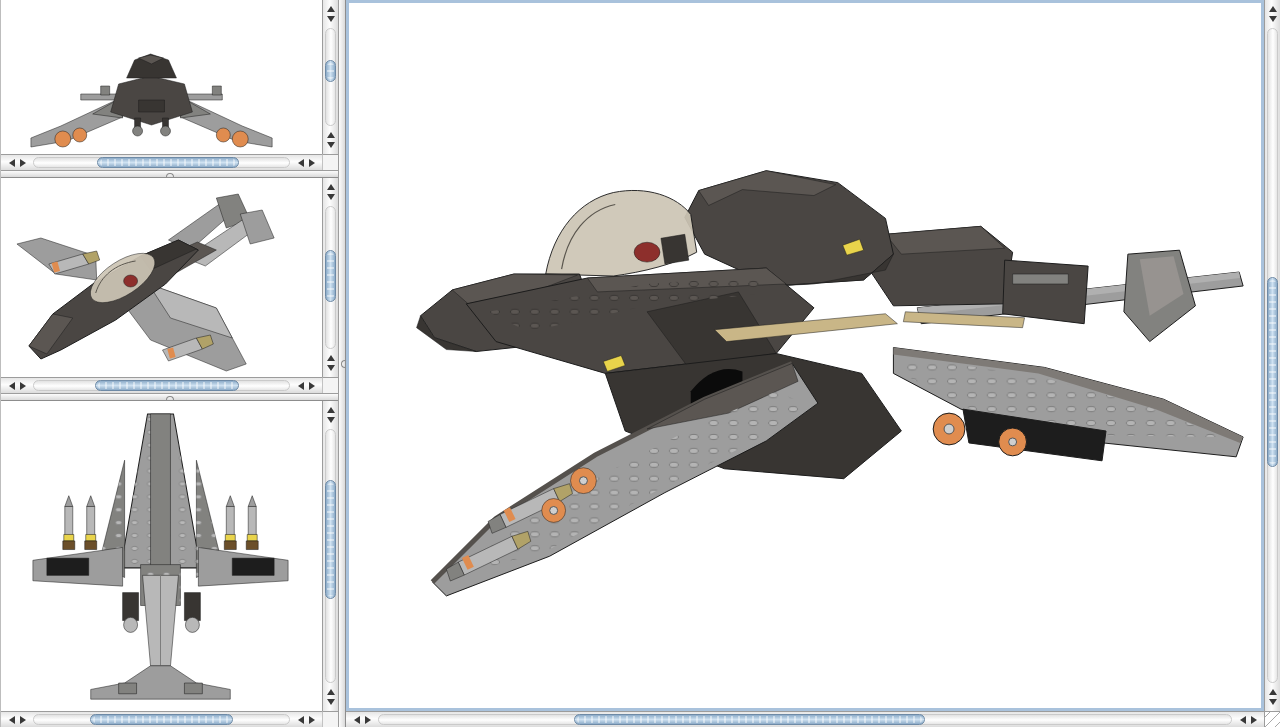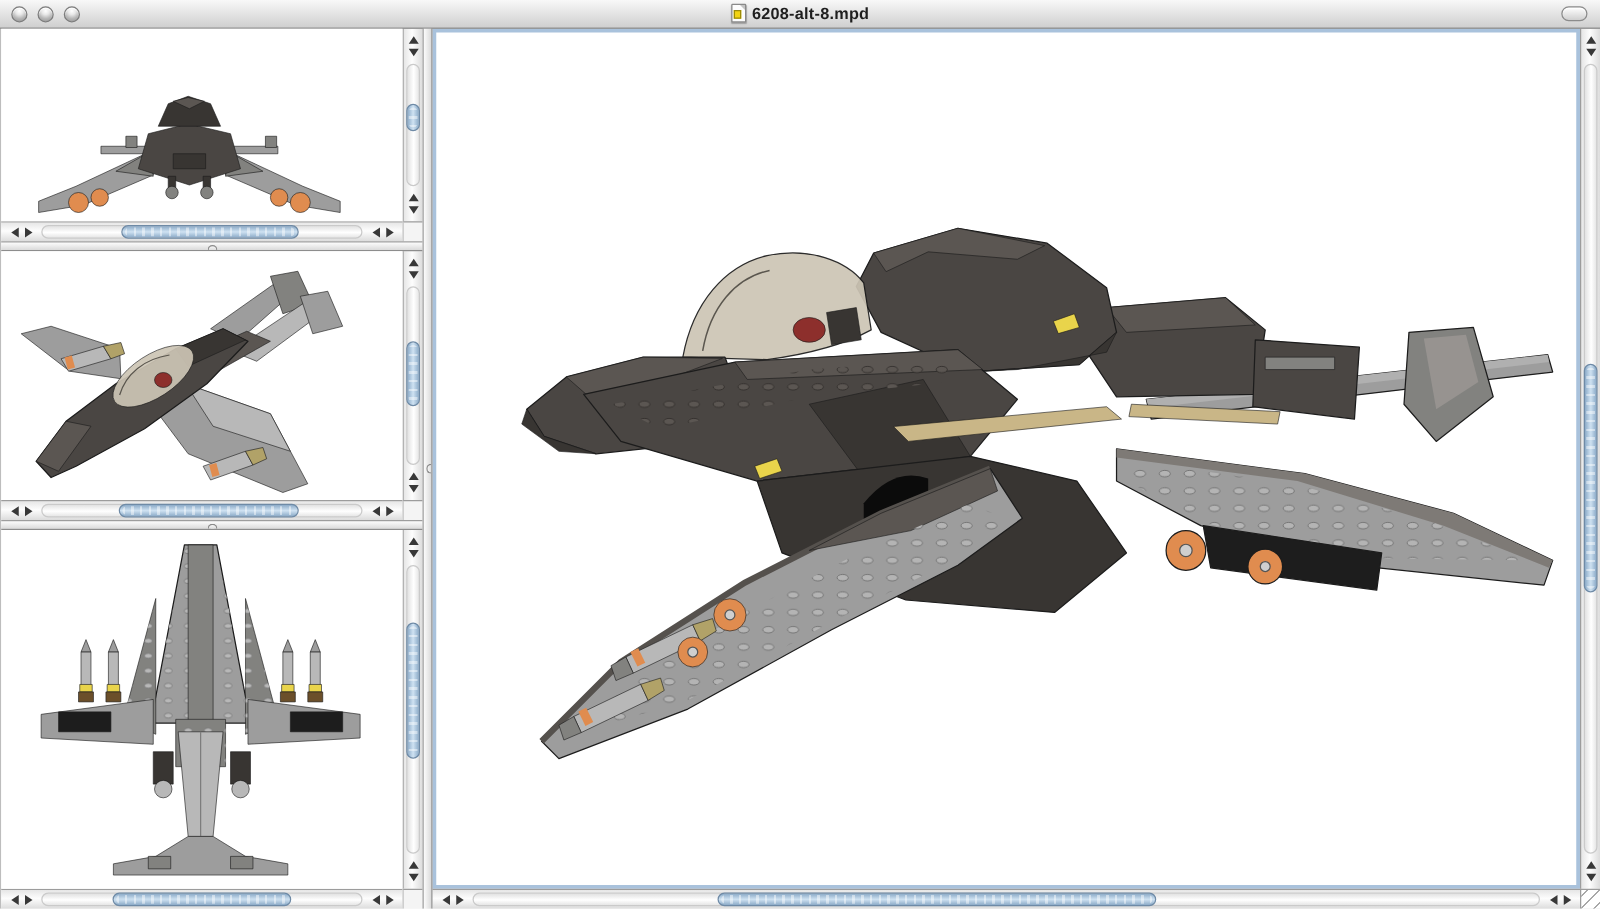--- a/index.html
+++ b/index.html
@@ -96,35 +96,20 @@
   .f-g{fill:var(--model-gray);} .f-gd{fill:var(--model-gray-dark);} .f-gl{fill:var(--model-gray-lit);}
   .f-or{fill:var(--model-orange);} .f-can{fill:var(--model-canopy);} .f-red{fill:var(--model-pilot-red);}
   .f-tan{fill:var(--model-tan);} .f-yel{fill:var(--model-yellow);} .f-ol{fill:var(--model-olive);}
   .f-bk{fill:var(--model-black);} .f-none{fill:none;}
 </style>
 </head>
 <body>
 
 <div class="window">
 
-  <div class="titlebar">
-    <div class="lights">
-      <div class="light"></div>
-      <div class="light"></div>
-      <div class="light"></div>
-    </div>
-    <div class="title-wrap">
-      <div class="doc-icon">
-          <span class="ear"></span>
-          <span class="brick"></span>
-        </div>
-      <span class="title-text">6208-alt-8.mpd</span>
-    </div>
-    <div class="pill"></div>
-  </div>
 
   <div class="content">
 
     <div class="sidebar">
 
       <div class="pane pane-1">
         <div class="pane-main">
           <div class="canvas">
             <svg viewBox="0 0 322 154" preserveAspectRatio="none">
               <g>

